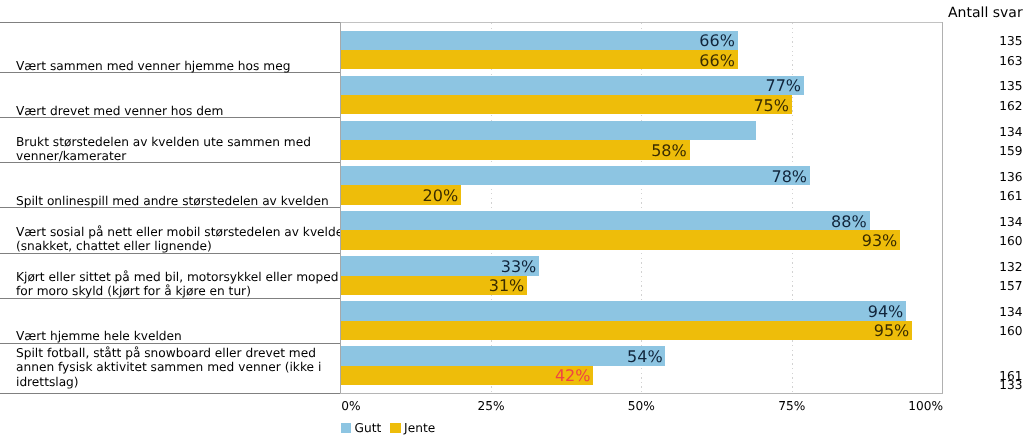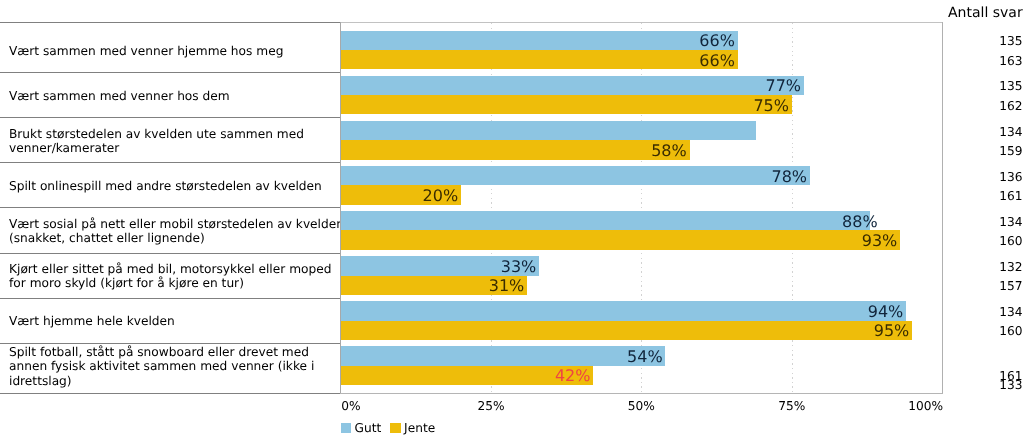--- a/index.html
+++ b/index.html
@@ -5,22 +5,22 @@
 <style>
   html,body{margin:0;padding:0;background:#ffffff;}
   body{width:1023px;height:438px;overflow:hidden;
        font-family:"DejaVu Sans",sans-serif;color:#000;
        -webkit-font-smoothing:antialiased;text-rendering:geometricPrecision;}
   #root{position:relative;width:1023px;height:438px;}
 
   
   #cat-table{position:absolute;left:0px;top:0px;width:341px;height:438px;}
   .cat-rule{position:absolute;left:0;width:341px;height:1px;background:#808080;}
-  .cat-cell{position:absolute;left:9px;width:336px;display:flex;
-            align-items:center;}
+  .cat-cell{position:absolute;left:16px;width:336px;display:flex;
+            align-items:flex-end;}
   .cat-text{font-size:12.2px;line-height:14.5px;color:#000;width:100%;position:relative;top:0.8px;}
 
   
   #plot{position:absolute;left:340px;top:22.4px;width:603px;height:371px;}
   .pbox{position:absolute;background:#a0a0a0;}
   .grid{position:absolute;width:1px;background:#c8c8c8;}
   .bar{position:absolute;height:19.3px;}
   .dlabel{position:absolute;font-size:16px;line-height:12.2px;white-space:nowrap;}
 
   
@@ -46,21 +46,21 @@
       <div class="cat-rule" style="top: 162.3px;"></div>
       <div class="cat-rule" style="top: 207.4px;"></div>
       <div class="cat-rule" style="top: 252.5px;"></div>
       <div class="cat-rule" style="top: 297.6px;"></div>
       <div class="cat-rule" style="top: 342.7px;"></div>
       <div class="cat-rule" style="top: 392.9px;"></div>
       <div class="cat-cell" style="top: 27.5px; height: 45.1px;">
         <div class="cat-text">Vært sammen med venner hjemme hos meg</div>
       </div>
       <div class="cat-cell" style="top: 72.6px; height: 45.1px;">
-        <div class="cat-text">Vært sammen med venner hos dem</div>
+        <div class="cat-text">Vært drevet med venner hos dem</div>
       </div>
       <div class="cat-cell" style="top: 117.7px; height: 45.1px;">
         <div class="cat-text">Brukt størstedelen av kvelden ute sammen med venner/kamerater</div>
       </div>
       <div class="cat-cell" style="top: 162.8px; height: 45.1px;">
         <div class="cat-text">Spilt onlinespill med andre størstedelen av kvelden</div>
       </div>
       <div class="cat-cell" style="top: 207.9px; height: 45.1px;">
         <div class="cat-text">Vært sosial på nett eller mobil størstedelen av kvelden (snakket, chattet eller lignende)</div>
       </div>
@@ -83,21 +83,21 @@
       <div class="grid" style="left: 301.4px; top: 1px; height: 369px; width: 1px; background: repeating-linear-gradient(rgb(210, 210, 210) 0px, rgb(210, 210, 210) 1.3px, rgba(255, 255, 255, 0) 1.2px, rgba(255, 255, 255, 0) 4.6px);"></div>
       <div class="grid" style="left: 451.8px; top: 1px; height: 369px; width: 1px; background: repeating-linear-gradient(rgb(210, 210, 210) 0px, rgb(210, 210, 210) 1.3px, rgba(255, 255, 255, 0) 1.2px, rgba(255, 255, 255, 0) 4.6px);"></div>
       <div class="bar" style="background: rgb(141, 197, 226); top: 8.35px; left: 0.6px; width: 397.056px;"></div>
       <div class="dlabel" style="color: rgb(16, 36, 58); top: 12.95px; left: 0.6px; width: 394.256px; text-align: right;">66%</div>
       <div class="bar" style="background: rgb(141, 197, 226); top: 53.45px; left: 0.6px; width: 463.232px;"></div>
       <div class="dlabel" style="color: rgb(16, 36, 58); top: 58.05px; left: 0.6px; width: 460.432px; text-align: right;">77%</div>
       <div class="bar" style="background: rgb(141, 197, 226); top: 98.55px; left: 0.6px; width: 415.104px;"></div>
       <div class="bar" style="background: rgb(141, 197, 226); top: 143.65px; left: 0.6px; width: 469.248px;"></div>
       <div class="dlabel" style="color: rgb(16, 36, 58); top: 148.25px; left: 0.6px; width: 466.448px; text-align: right;">78%</div>
       <div class="bar" style="background: rgb(141, 197, 226); top: 188.75px; left: 0.6px; width: 529.408px;"></div>
-      <div class="dlabel" style="color: rgb(16, 36, 58); top: 193.35px; left: 11px; width: 526.608px; text-align: right;">88%</div>
+      <div class="dlabel" style="color: rgb(16, 36, 58); top: 193.35px; left: 0; width: 526.608px; text-align: right;">88%</div>
       <div class="bar" style="background: rgb(141, 197, 226); top: 233.85px; left: 0.6px; width: 198.528px;"></div>
       <div class="dlabel" style="color: rgb(16, 36, 58); top: 238.45px; left: 0.6px; width: 195.728px; text-align: right;">33%</div>
       <div class="bar" style="background: rgb(141, 197, 226); top: 278.95px; left: 0.6px; width: 565.504px;"></div>
       <div class="dlabel" style="color: rgb(16, 36, 58); top: 283.55px; left: 0.6px; width: 562.704px; text-align: right;">94%</div>
       <div class="bar" style="background: rgb(141, 197, 226); top: 324.05px; left: 0.6px; width: 324.864px;"></div>
       <div class="dlabel" style="color: rgb(16, 36, 58); top: 328.65px; left: 0.6px; width: 322.064px; text-align: right;">54%</div>
       <div class="bar" style="background: rgb(238, 189, 10); top: 27.65px; left: 0.6px; width: 397.056px;"></div>
       <div class="dlabel" style="color: rgb(58, 44, 0); top: 32.25px; left: 0.6px; width: 394.256px; text-align: right;">66%</div>
       <div class="bar" style="background: rgb(238, 189, 10); top: 72.75px; left: 0.6px; width: 451.2px;"></div>
       <div class="dlabel" style="color: rgb(58, 44, 0); top: 77.35px; left: 0.6px; width: 448.4px; text-align: right;">75%</div>

